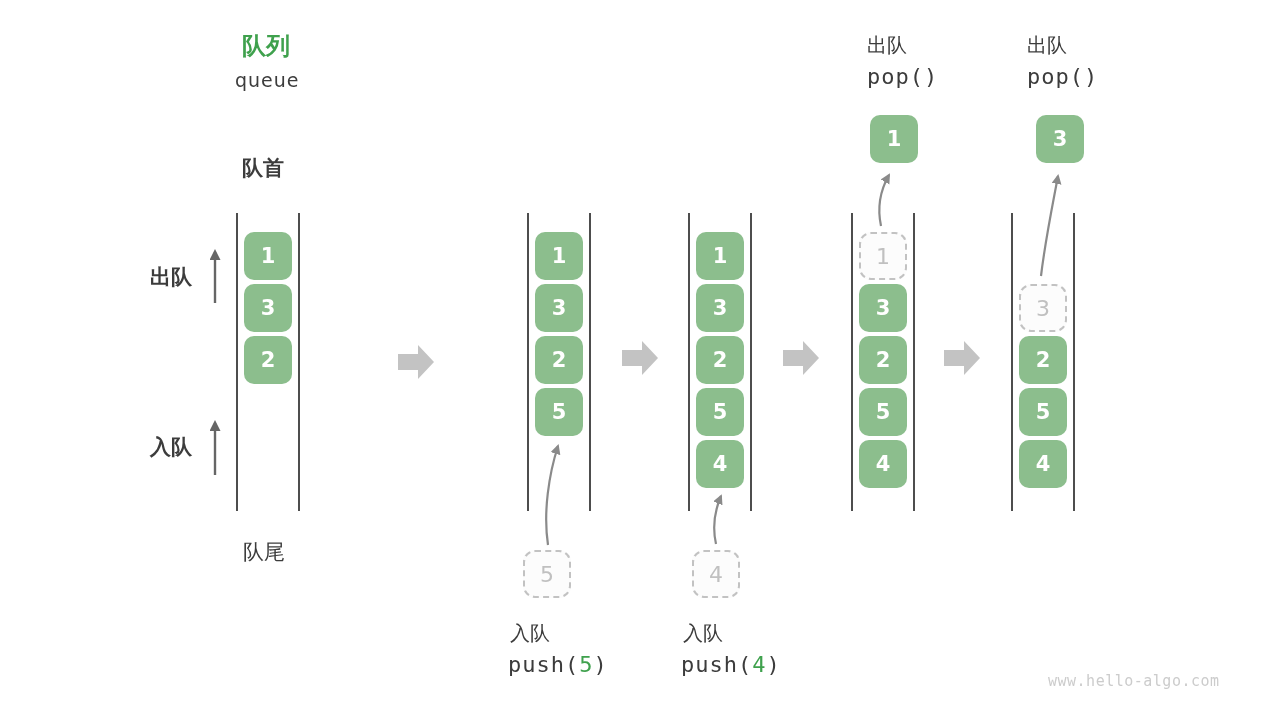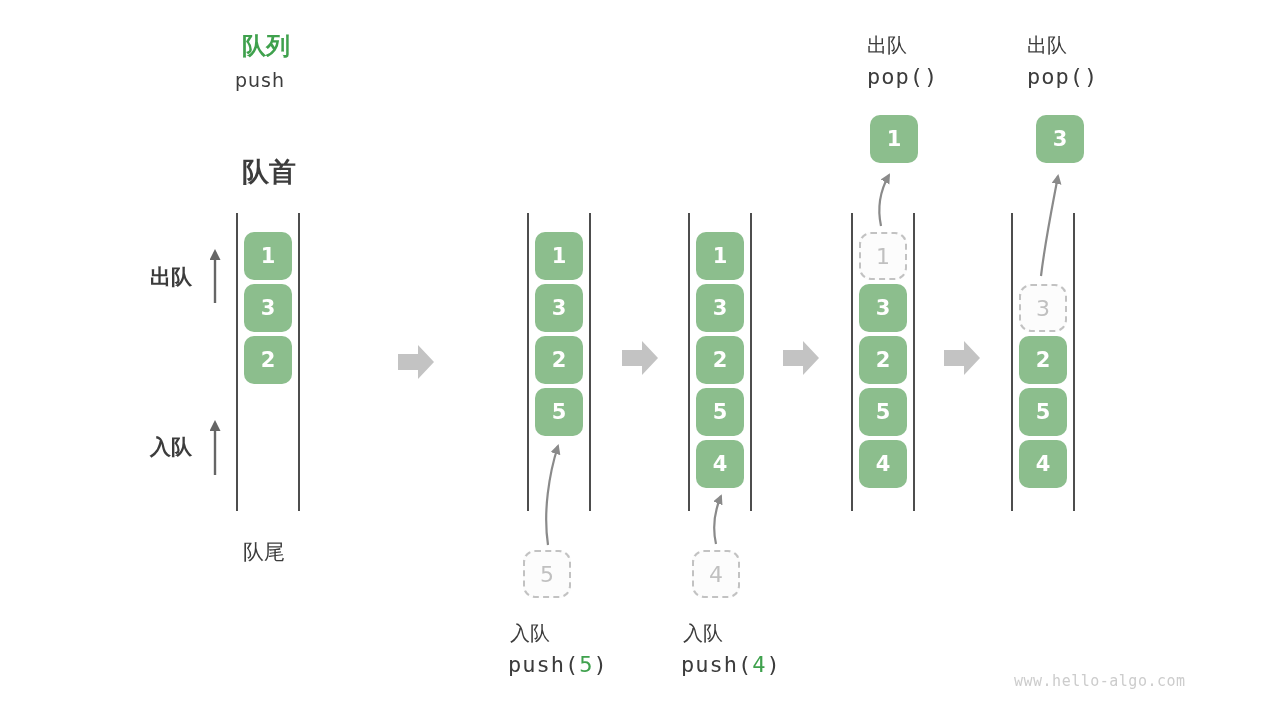--- a/index.html
+++ b/index.html
@@ -23,26 +23,26 @@
     font-family:"DejaVu Sans","Liberation Sans",sans-serif;color:var(--text-dark);
   }
   .abs{position:absolute;}
   .arrows-layer{position:absolute;left:0;top:0;width:1280px;height:720px;pointer-events:none;}
   .block-arrow{fill:var(--flow-arrow);}
   .op-arrow-path{stroke:var(--op-arrow);stroke-width:2.2;fill:none;}
   .side-arrow-path{stroke:var(--side-arrow);stroke-width:2.4;fill:none;}
 
   .title-zh{left:242px;top:30px;font-size:24px;font-weight:bold;color:var(--title-green);}
   .title-en{left:235px;top:69px;font-size:19px;letter-spacing:1px;}
-  .front-label{left:242px;top:154px;font-size:27px;font-weight:bold;}
+  .front-label{left:242px;top:154px;font-size:21px;font-weight:bold;}
   .rear-label{left:243px;top:538px;font-size:21px;font-weight:normal;}
   .dequeue-label{left:150px;top:263px;font-size:21px;font-weight:bold;}
   .enqueue-label{left:150px;top:433px;font-size:21px;font-weight:bold;}
   .watermark{
-    left:1014px;top:672px;font-size:15px;color:var(--watermark-gray);letter-spacing:.5px;
+    left:1048px;top:672px;font-size:15px;color:var(--watermark-gray);letter-spacing:.5px;
     font-family:"DejaVu Sans Mono","Liberation Mono",monospace;
   }
 
   .state-group{position:absolute;left:0;top:0;width:0;height:0;}
   .qline{position:absolute;width:2px;background:var(--queue-line);}
   .slot{
     position:absolute;width:48px;height:48px;box-sizing:border-box;border-radius:10px;
     display:flex;align-items:center;justify-content:center;
     font-size:21px;font-weight:bold;
   }
@@ -85,21 +85,21 @@
     <path class="side-arrow-path" d="M215,303 L215,252" marker-end="url(#ahSide)"></path>
     <path class="side-arrow-path" d="M215,475 L215,423" marker-end="url(#ahSide)"></path>
 
     <path class="op-arrow-path" d="M548,545 C543,512 549,474 558,446" marker-end="url(#ahOp)"></path>
     <path class="op-arrow-path" d="M716,544 C712,526 715,510 721,496" marker-end="url(#ahOp)"></path>
     <path class="op-arrow-path" d="M881,226 C877,207 881,189 889,175" marker-end="url(#ahOp)"></path>
     <path class="op-arrow-path" d="M1041,276 C1045,242 1052,208 1058,176" marker-end="url(#ahOp)"></path>
   </svg>
 
   <div class="abs title-zh">队列</div>
-  <div class="abs title-en">push</div>
+  <div class="abs title-en">queue</div>
   <div class="abs front-label">队首</div>
   <div class="abs rear-label">队尾</div>
   <div class="abs dequeue-label">出队</div>
   <div class="abs enqueue-label">入队</div>
 
   <div id="states-root">
       <div class="state-group">
         <div class="qline" style="position: absolute; left: 236px; top: 213px; width: 2px; height: 298px;"></div>
         <div class="qline" style="position: absolute; left: 298px; top: 213px; width: 2px; height: 298px;"></div>
         <div class="slot solid" style="position: absolute; left: 244px; top: 232px;">1</div>

